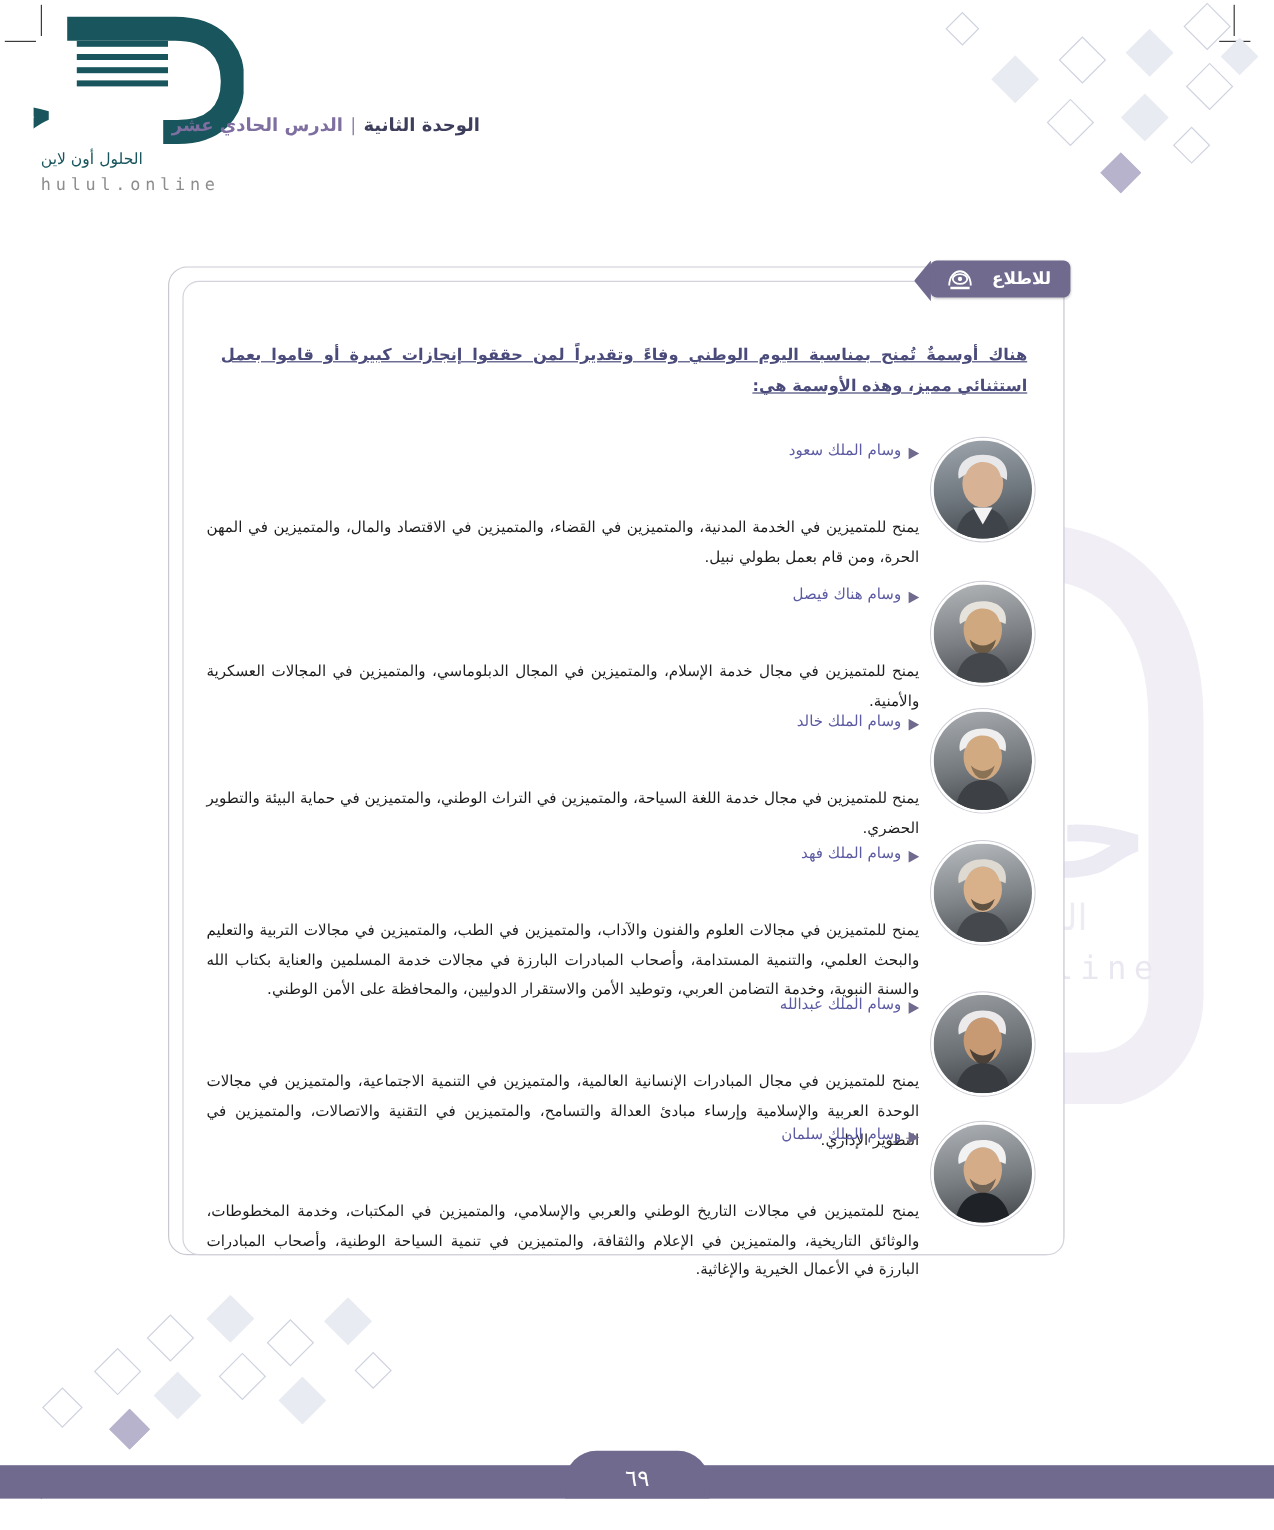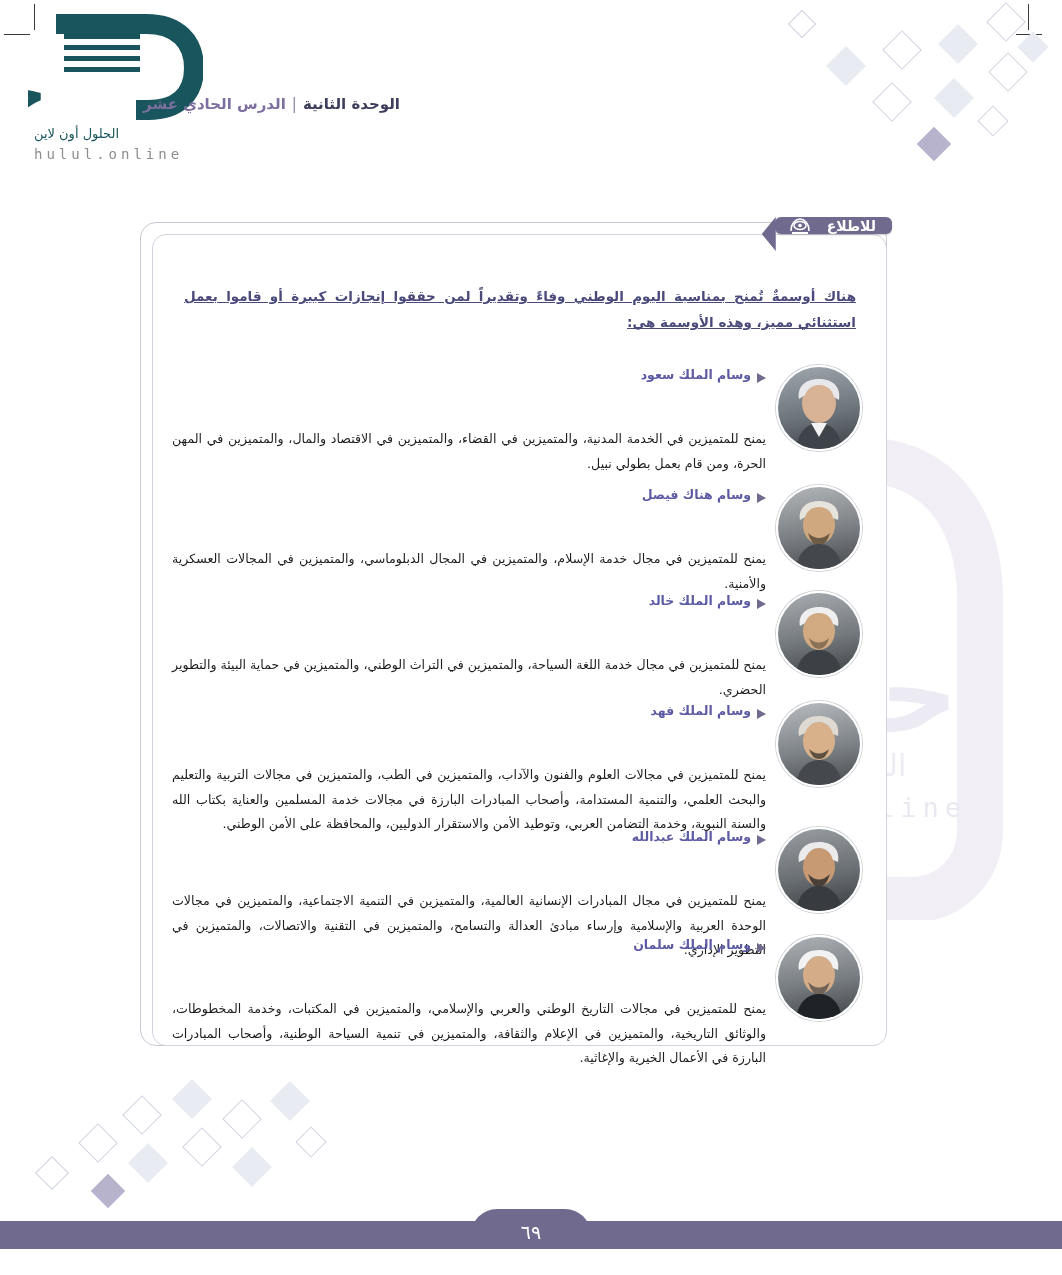--- a/index.html
+++ b/index.html
@@ -58,21 +58,21 @@
   .card-shadow{
     position:absolute;left:140px;top:222px;width:745px;height:822px;
     border:1px solid #c9c9d4;border-radius:16px;background:transparent;
   }
   .card{
     position:absolute;left:152px;top:234px;width:733px;height:810px;
     border:1px solid #d3d3de;border-radius:14px;background:#fff;
   }
 
   .ribbon{
-    position:absolute;right:-6px;top:-18px;height:17px;
+    position:absolute;right:-6px;top:-18px;height:31px;
     display:flex;align-items:center;gap:16px;
     background:#6f6a8e;color:#fff;border-radius:6px;
     padding:0 16px 0 14px;
     font-size:14px;font-weight:bold;
     box-shadow:0 1px 2px rgba(0,0,0,.2);
   }
   .ribbon .tail{
     position:absolute;left:-13px;top:0;width:14px;height:34px;
     background:#6f6a8e;
     clip-path:polygon(100% 0,100% 100%,0 50%);
@@ -89,21 +89,21 @@
 
   
   .row{position:absolute;right:24px;width:690px;direction:rtl;}
   .portrait{
     position:absolute;right:0;top:0;width:82px;height:82px;border-radius:50%;
     overflow:hidden;border:2px solid #fff;box-shadow:0 0 0 1px #cfcfd8;
   }
   .p-bg{position:absolute;inset:0;}
   .medal-title{
     position:absolute;right:96px;top:2px;
-    font-size:12.5px;font-weight:bold;color:#5c5aa3;direction:rtl;
+    font-size:12.5px;font-weight:normal;color:#5c5aa3;direction:rtl;
     white-space:nowrap;
   }
   .bullet{
     display:inline-block;width:9px;height:10px;margin-right:0;margin-left:6px;
     vertical-align:middle;
   }
   .medal-body{
     position:absolute;right:96px;left:0;top:22px;
     font-size:12.6px;line-height:1.95;color:#1d1d1d;
     text-align:justify;direction:rtl;margin-top:40px;

